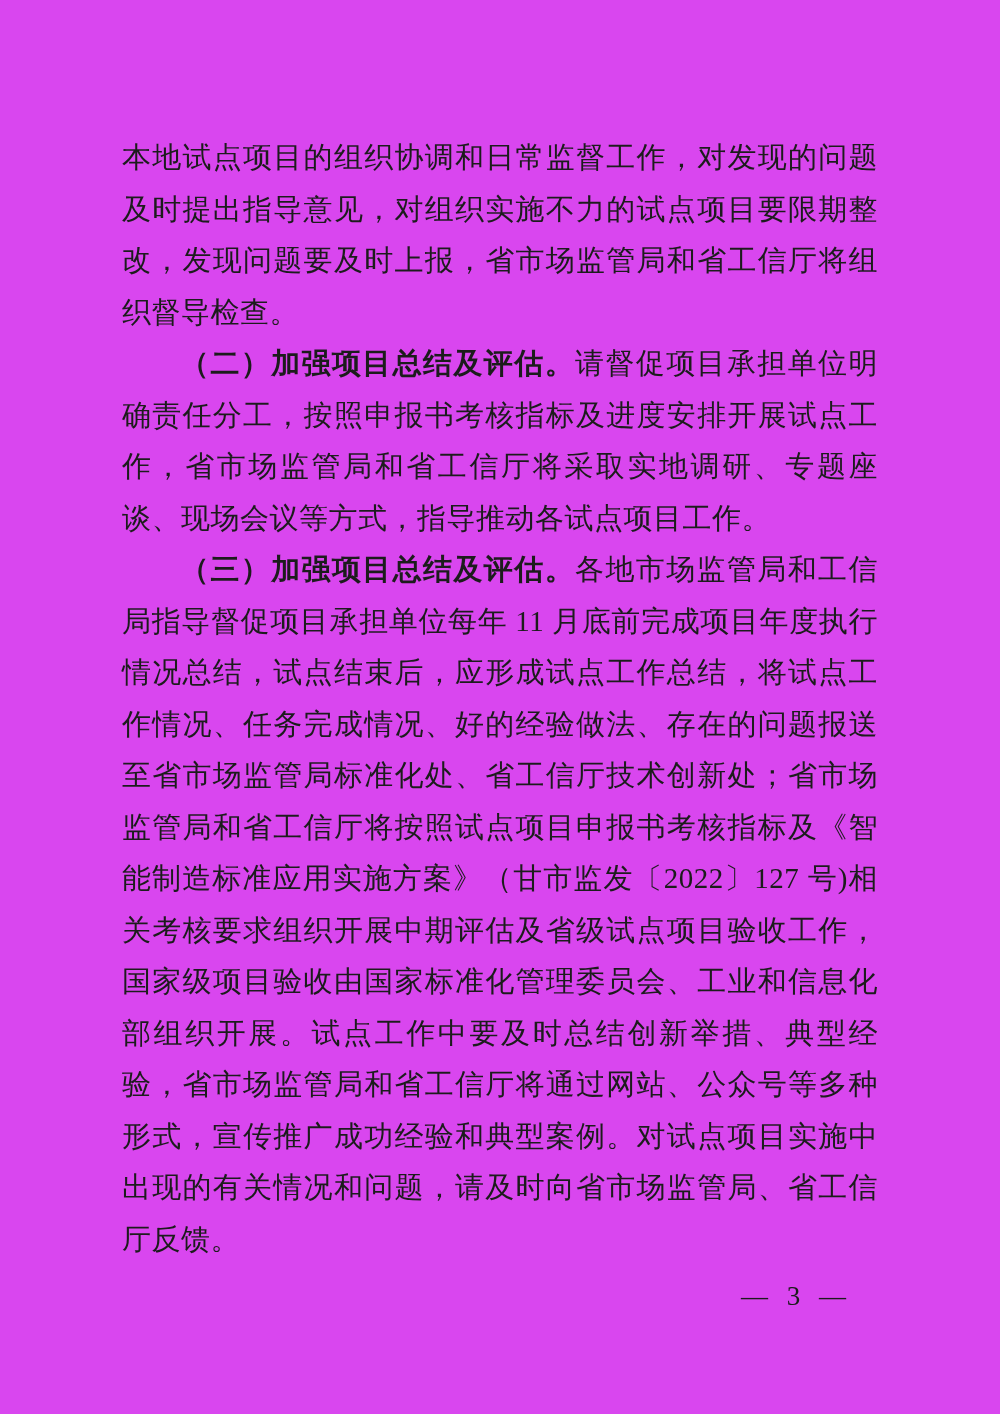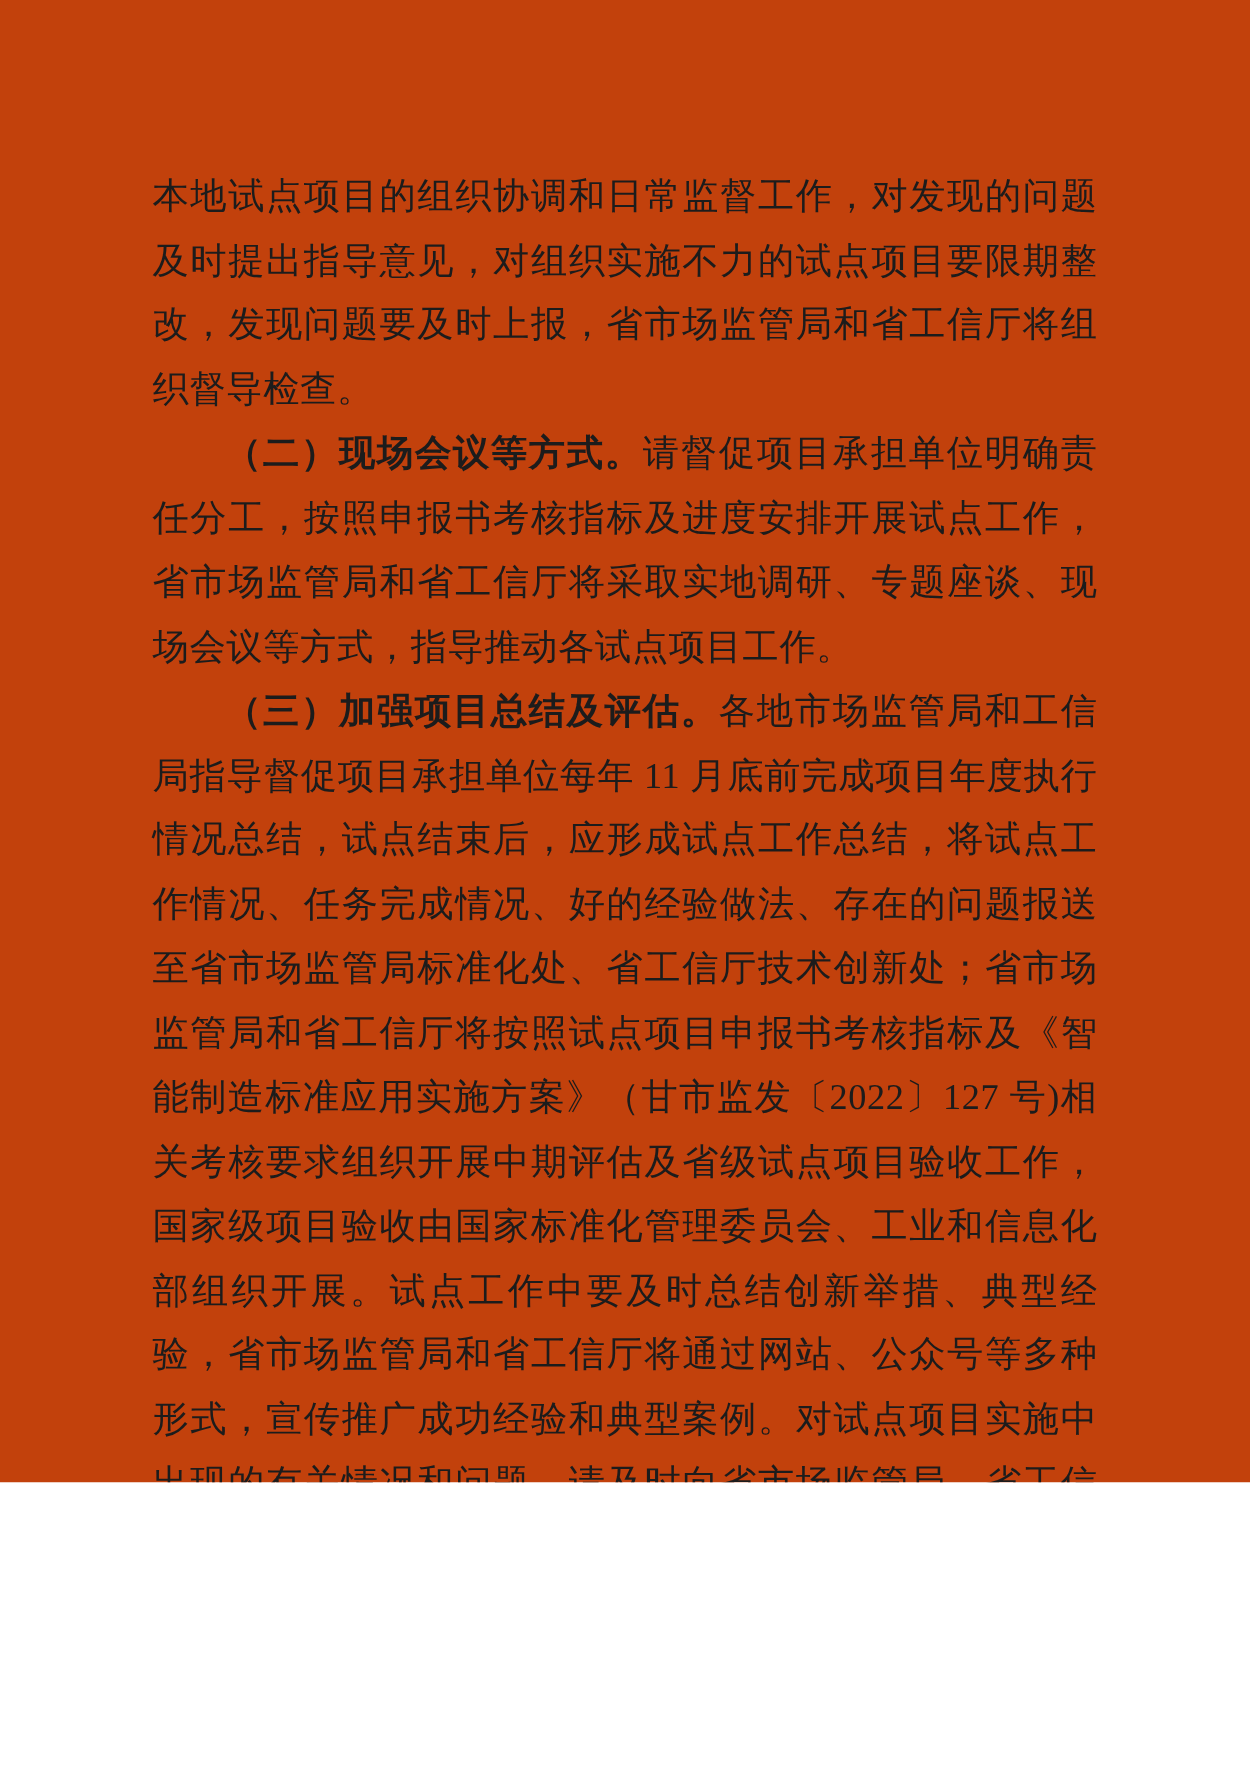--- a/index.html
+++ b/index.html
@@ -3,22 +3,22 @@
 <meta charset="utf-8">
 <style>
   html, body {
     margin: 0;
     padding: 0;
     background: #ffffff;
   }
   .page {
     position: relative;
     width: 1000px;
-    height: 1186px;
-    background: #c2410c;
+    height: 1414px;
+    background: #d946ef;
     overflow: hidden;
     font-family: "Liberation Serif", "DejaVu Serif", serif;
     color: #1c1c1c;
   }
   .doc-body {
     position: absolute;
     left: 122px;
     top: 132px;
     width: 756px;
     font-size: 29px;
@@ -49,21 +49,21 @@
 </style>
 </head>
 <body>
 
 <div class="page">
 
   <div class="doc-body">
 
     <p><span>本地试点项目的组织协调和日常监督工作，对发现的问题及时提出指导意见，对组织实施不力的试点项目要限期整改，发现问题要及时上报，省市场监管局和省工信厅将组织督导检查。</span></p>
 
-    <p class="indent"><span class="seg-bold">（二）现场会议等方式。</span><span>请督促项目承担单位明确责任分工，按照申报书考核指标及进度安排开展试点工作，省市场监管局和省工信厅将采取实地调研、专题座谈、现场会议等方式，指导推动各试点项目工作。</span></p>
+    <p class="indent"><span class="seg-bold">（二）加强项目总结及评估。</span><span>请督促项目承担单位明确责任分工，按照申报书考核指标及进度安排开展试点工作，省市场监管局和省工信厅将采取实地调研、专题座谈、现场会议等方式，指导推动各试点项目工作。</span></p>
 
     <p class="indent"><span class="seg-bold">（三）加强项目总结及评估。</span><span>各地市场监管局和工信局指导督促项目承担单位每年 11 月底前完成项目年度执行情况总结，试点结束后，应形成试点工作总结，将试点工作情况、任务完成情况、好的经验做法、存在的问题报送至省市场监管局标准化处、省工信厅技术创新处；省市场监管局和省工信厅将按照试点项目申报书考核指标及《智能制造标准应用实施方案》（甘市监发〔2022〕127 号)相关考核要求组织开展中期评估及省级试点项目验收工作，国家级项目验收由国家标准化管理委员会、工业和信息化部组织开展。试点工作中要及时总结创新举措、典型经验，省市场监管局和省工信厅将通过网站、公众号等多种形式，宣传推广成功经验和典型案例。对试点项目实施中出现的有关情况和问题，请及时向省市场监管局、省工信厅反馈。</span></p>
 
   </div>
 
   <div class="page-number">— 3 —</div>
 
 </div>
 
 </body></html>

